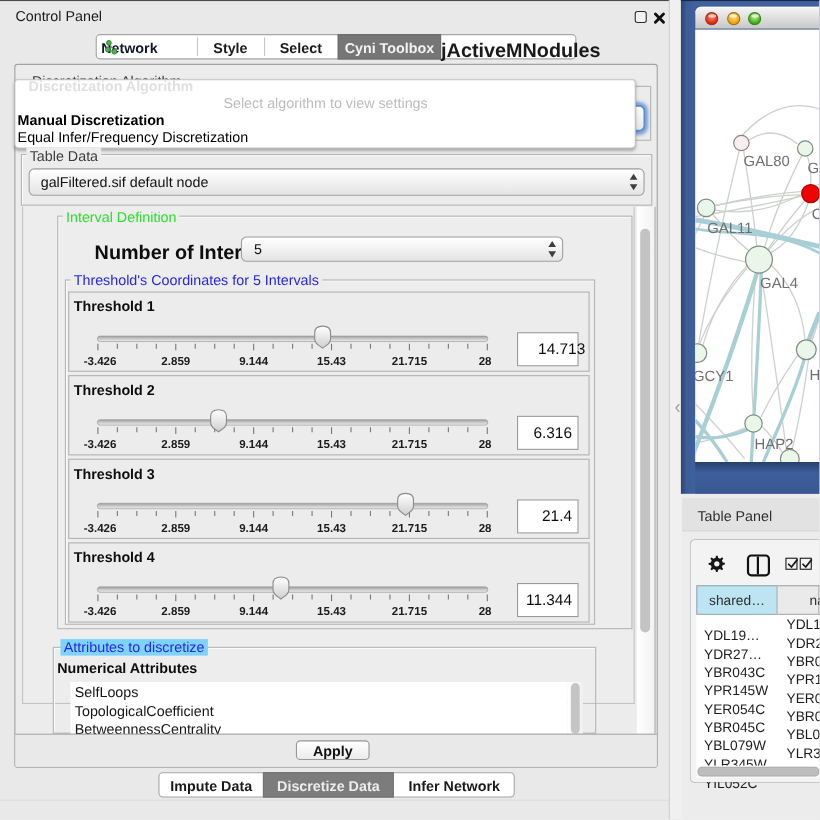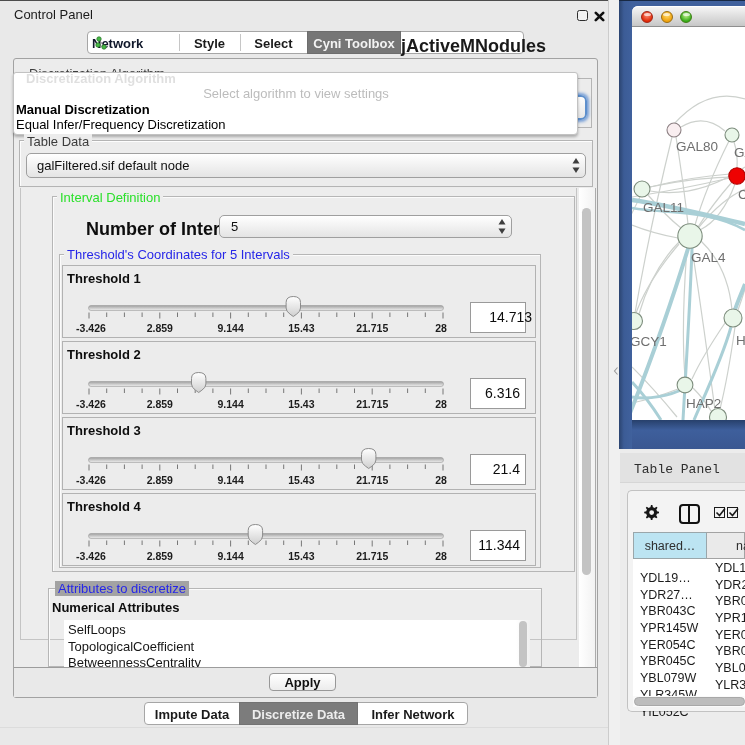--- a/index.html
+++ b/index.html
@@ -209,21 +209,21 @@
         <stop offset=".5" stop-color="#c9c9c9"></stop>
         <stop offset="1" stop-color="#eeeeee"></stop>
       </linearGradient>
       <linearGradient id="thm" x1="0" y1="0" x2="0" y2="1">
         <stop offset="0" stop-color="#ffffff"></stop>
         <stop offset="1" stop-color="#cfcfcf"></stop>
       </linearGradient>
     </defs>
   </svg>
 <div class="abs" style="left:48px;top:588px;width:494px;height:79px;border:1px solid #b6b6b6;box-shadow:inset 1px 1px 0 #fbfbfb;"></div>
-<div class="abs" style="left:55px;top:581px;font-size:13px;color:#2626e8;background:#a3a3a3;padding:0 3px;">Attributes to discretize</div>
+<div class="abs" style="left:55px;top:581px;font-size:13px;color:#2626e8;background:#7dd3fc;padding:0 3px;">Attributes to discretize</div>
 <div class="abs" style="left:52px;top:600px;font-size:13px;font-weight:700;color:#0d0d0d;">Numerical Attributes</div>
 <div class="abs" style="left:64px;top:620px;width:452px;height:47px;background:#fff;"></div>
 <div class="abs" style="left:68px;top:622px;font-size:13px;color:#161616;line-height:16.5px;">SelfLoops<br>TopologicalCoefficient<br>BetweennessCentrality</div>
 <div class="abs" style="left:516px;top:620px;width:14px;height:47px;background:linear-gradient(90deg,#fff,#f0f0f0);"></div>
 <div class="abs" style="left:518.5px;top:621px;width:8px;height:46px;background:#c4c4c4;border-radius:4px;"></div>
 <div class="abs" style="left:14px;top:667px;width:583px;height:1px;background:#9c9c9c;"></div>
 <div class="abs" style="left:14px;top:668px;width:583px;height:29px;background:#e9e9e9;"></div>
 <div class="abs" style="left:269px;top:673px;width:67px;height:18px;border-radius:4px;background:linear-gradient(#ffffff,#ececec);border:1px solid #989898;"></div>
 <div class="abs" style="left:269px;top:675px;width:67px;text-align:center;font-size:13px;font-weight:700;color:#111;">Apply</div>
 <div class="abs" style="left:144px;top:702px;width:324px;height:23px;background:#fff;border:1px solid #a6a6a6;border-radius:4px;"></div>
@@ -297,21 +297,21 @@
     <text x="102" y="130" font-size="13.5" fill="#6f6f6f" font-family="Liberation Sans, sans-serif">GA</text>
     <text x="106" y="172" font-size="13.5" fill="#6f6f6f" font-family="Liberation Sans, sans-serif">CY</text>
     <text x="11" y="185" font-size="13.5" fill="#6f6f6f" font-family="Liberation Sans, sans-serif">GAL11</text>
     <text x="59" y="235" font-size="13.5" fill="#6f6f6f" font-family="Liberation Sans, sans-serif">GAL4</text>
     <text x="-2" y="319" font-size="13.5" fill="#6f6f6f" font-family="Liberation Sans, sans-serif">GCY1</text>
     <text x="104" y="318" font-size="13.5" fill="#6f6f6f" font-family="Liberation Sans, sans-serif">HI</text>
     <text x="54" y="381" font-size="13.5" fill="#6f6f6f" font-family="Liberation Sans, sans-serif">HAP2</text>
   </svg>
 <div class="abs" style="left:620px;top:449px;width:125px;height:296px;background:#ececec;"></div>
 <div class="abs" style="left:620px;top:453px;width:125px;height:30px;background:#e2e2e2;border-bottom:1px solid #d6d6d6;"></div>
-<div class="abs" style="left:634px;top:462px;font-size:13px;color:#2e2e2e;font-family:Liberation Mono, monospace;">Table Panel</div>
+<div class="abs" style="left:634px;top:462px;font-size:13px;color:#2e2e2e;">Table Panel</div>
 <div class="abs" style="left:627px;top:490px;width:118px;height:222px;background:#f3f3f3;border:1px solid #c2c2c2;border-radius:5px 0 0 5px;border-right:none;"></div>
 <svg class="abs" style="left:643px;top:505px" width="16" height="16" viewBox="0 0 16 16">
     <path fill="#161616" d="M8 0 L9.4 0 L9.9 2.2 A6 6 0 0 1 11.6 2.9 L13.5 1.7 L14.5 2.7 L13.3 4.6 A6 6 0 0 1 14 6.3 L16 6.7 L16 8.2 L13.9 8.8 A6 6 0 0 1 13.2 10.5 L14.4 12.3 L13.4 13.3 L11.5 12.2 A6 6 0 0 1 9.8 12.9 L9.4 15 L7.9 15 L7.4 12.9 A6 6 0 0 1 5.7 12.2 L3.9 13.4 L2.9 12.4 L4 10.5 A6 6 0 0 1 3.3 8.8 L1.2 8.3 L1.2 6.8 L3.3 6.3 A6 6 0 0 1 4 4.6 L2.8 2.8 L3.8 1.8 L5.7 2.9 A6 6 0 0 1 7.4 2.2 Z M8.65 5.2 A2.4 2.4 0 1 0 8.65 10 A2.4 2.4 0 1 0 8.65 5.2 Z" fill-rule="evenodd"></path>
   </svg>
 <div class="abs" style="left:679px;top:504px;width:21px;height:20px;border:2.4px solid #111;border-radius:4px;background:#f3f3f3;"></div>
 <div class="abs" style="left:688px;top:506px;width:2.4px;height:16px;background:#111;"></div>
 <div class="abs" style="left:714px;top:507px;width:11px;height:11px;border:1.6px solid #1a1a1a;background:#f3f3f3;"></div>
 <svg class="abs" style="left:715px;top:507px" width="12" height="12" viewBox="0 0 12 12">
     <path d="M1.5 5.5 L4.5 8.5 L10 1.5" stroke="#1a1a1a" stroke-width="1.6" fill="none"></path>
   </svg>

